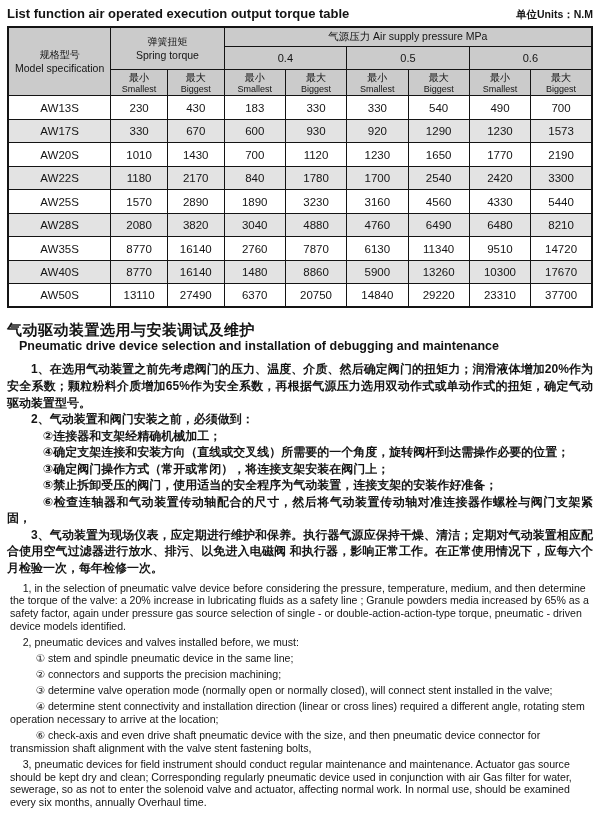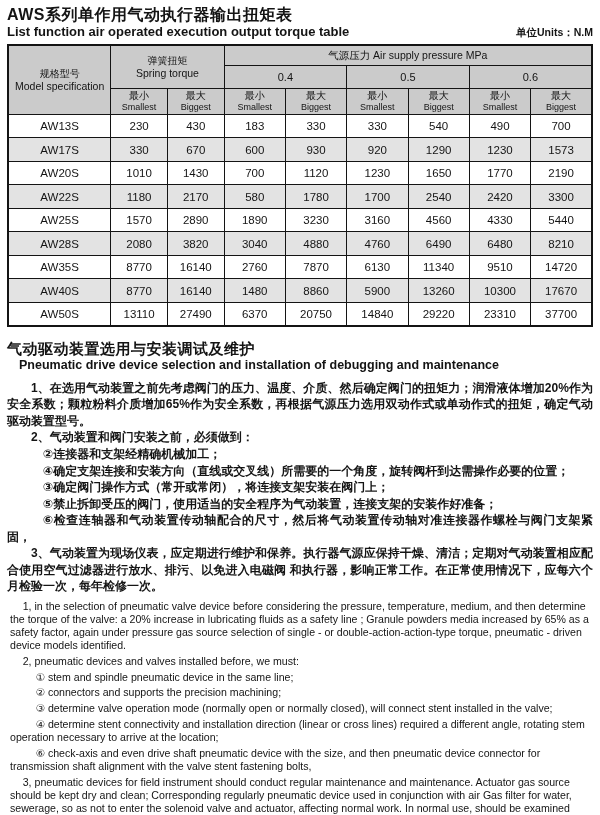--- a/index.html
+++ b/index.html
@@ -52,21 +52,20 @@
   .en-text{margin-top:5px;}
   .en-text p{margin:3px;font-size:10.6px;font-weight:normal;line-height:1.22;}
   .en-text p.para{text-indent:1.2em;}
   .en-text p.sub{text-indent:2.4em;}
 </style>
 </head>
 <body>
 
 <div class="page">
 
-  <h1 class="title-zh">AWS系列单作用气动执行器输出扭矩表</h1>
   <div class="subtitle-row">
     <h2 class="title-en">List function air operated execution output torque table</h2>
     <span class="units">单位Units：N.M</span>
   </div>
 
   <table class="torque">
     <colgroup>
       <col style="width:17.6%">
       <col style="width:9.7%">
         <col style="width:9.7%">
@@ -160,21 +159,21 @@
           <td>1120</td>
           <td>1230</td>
           <td>1650</td>
           <td>1770</td>
           <td>2190</td>
         </tr>
         <tr>
           <td>AW22S</td>
           <td>1180</td>
           <td>2170</td>
-          <td>580</td>
+          <td>840</td>
           <td>1780</td>
           <td>1700</td>
           <td>2540</td>
           <td>2420</td>
           <td>3300</td>
         </tr>
         <tr>
           <td>AW25S</td>
           <td>1570</td>
           <td>2890</td>

